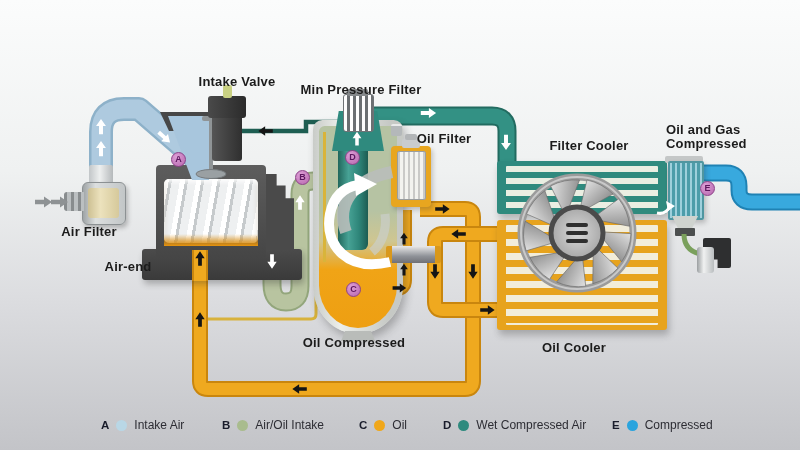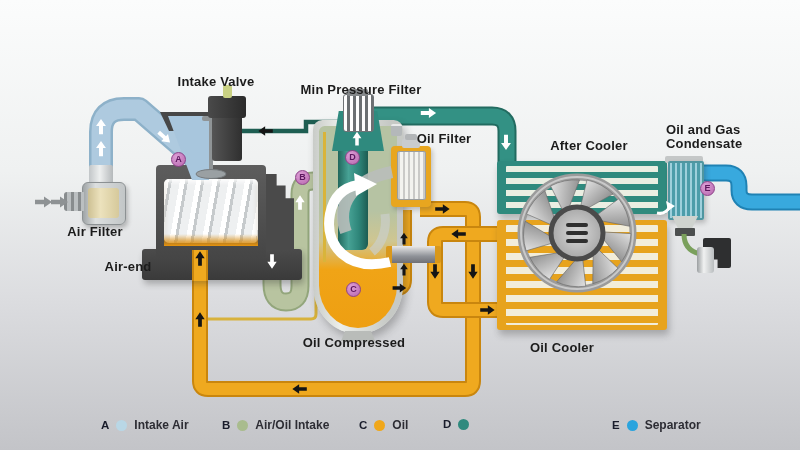--- a/index.html
+++ b/index.html
@@ -76,21 +76,21 @@
   #thermo{left:386px;top:246px;width:43px;height:17px;border-left:6px solid #d9981b;border-right:6px solid #d9981b;
     background:linear-gradient(180deg,#e9e9e9,#8f9298 60%,#6f7076);border-radius:2px}
   
   .marker{position:absolute;width:13px;height:13px;border-radius:50%;
     background:radial-gradient(circle at 35% 30%,#dd9fd6,#b766ae);border:1px solid #8d4189;
     color:#5c175e;font-size:9px;font-weight:700;text-align:center;line-height:13px}
   
   .leg{position:absolute;top:418px;display:flex;align-items:center;gap:7px}
   .lk{font-size:11.5px;font-weight:700;color:#191c2b}
   .dot{width:11px;height:11px;border-radius:50%}
-  .ll{font-size:12px;font-weight:700;color:#2d2d34}
+  .ll{font-size:12px;font-weight:400;color:#2d2d34}
 </style>
 </head>
 <body>
 
 <svg class="layer" width="800" height="450">
 
   <path d="M 316,140 V 314 Q 316,319 311,319 H 206" fill="none" stroke="#d8b23c" stroke-width="3"></path>
 
   <g>
     <path d="M 101,186 V 132 Q 101,109 124,109 H 139 L 199,161" fill="none" stroke="#8db1c9" stroke-width="24" stroke-linejoin="round"></path>
@@ -259,29 +259,29 @@
     <use href="#arr" transform="translate(101,149) rotate(-90) scale(.9)"></use>
     <use href="#arr" transform="translate(164,137) rotate(42) scale(.9)"></use>
     <use href="#arr" transform="translate(272,261) rotate(90) scale(.85)"></use>
     <use href="#arr" transform="translate(300,203) rotate(-90) scale(.85)"></use>
     <use href="#arr" transform="translate(357,139) rotate(-90) scale(.8)"></use>
     <use href="#arr" transform="translate(428,113) scale(.9)"></use>
     <use href="#arr" transform="translate(506,142) rotate(90) scale(.9)"></use>
   </g>
 </svg>
 
-<div class="lbl c" style="left:216px;top:74px">Intake Valve</div>
+<div class="lbl c" style="left:237px;top:74px">Intake Valve</div>
 <div class="lbl c" style="left:361px;top:82px">Min Pressure Filter</div>
 <div class="lbl c" style="left:444px;top:131px">Oil Filter</div>
-<div class="lbl c" style="left:589px;top:138px">After Cooler</div>
-<div class="lbl wrap" style="left:666px;top:123px">Oil and Gas Condensate</div>
-<div class="lbl c" style="left:95px;top:224px">Air Filter</div>
+<div class="lbl c" style="left:589px;top:138px">Filter Cooler</div>
+<div class="lbl wrap" style="left:666px;top:123px">Oil and Gas Compressed</div>
+<div class="lbl c" style="left:89px;top:224px">Air Filter</div>
 <div class="lbl c" style="left:128px;top:259px">Air-end</div>
 <div class="lbl c" style="left:354px;top:335px">Oil Compressed</div>
-<div class="lbl c" style="left:562px;top:340px">Oil Cooler</div>
+<div class="lbl c" style="left:574px;top:340px">Oil Cooler</div>
 
 <div class="marker" style="left:171px;top:152px">A</div>
 <div class="marker" style="left:295px;top:170px">B</div>
 <div class="marker" style="left:346px;top:282px">C</div>
 <div class="marker" style="left:345px;top:150px">D</div>
 <div class="marker" style="left:700px;top:181px">E</div>
 
 <div class="leg" style="left:101px">
   <span class="lk">A</span>
   <span class="dot" style="background: rgb(185, 215, 230);"></span>
@@ -293,18 +293,19 @@
   <span class="ll">Air/Oil Intake</span>
 </div>
 <div class="leg" style="left:359px">
   <span class="lk">C</span>
   <span class="dot" style="background: rgb(240, 167, 26);"></span>
   <span class="ll">Oil</span>
 </div>
 <div class="leg" style="left:443px">
   <span class="lk">D</span>
   <span class="dot" style="background: rgb(47, 138, 126);"></span>
+  <span class="ll">Wet Compressed Air</span>
 </div>
 <div class="leg" style="left:612px">
   <span class="lk">E</span>
   <span class="dot" style="background: rgb(42, 164, 222);"></span>
-  <span class="ll">Separator</span>
+  <span class="ll">Compressed</span>
 </div>
 
 </body></html>

